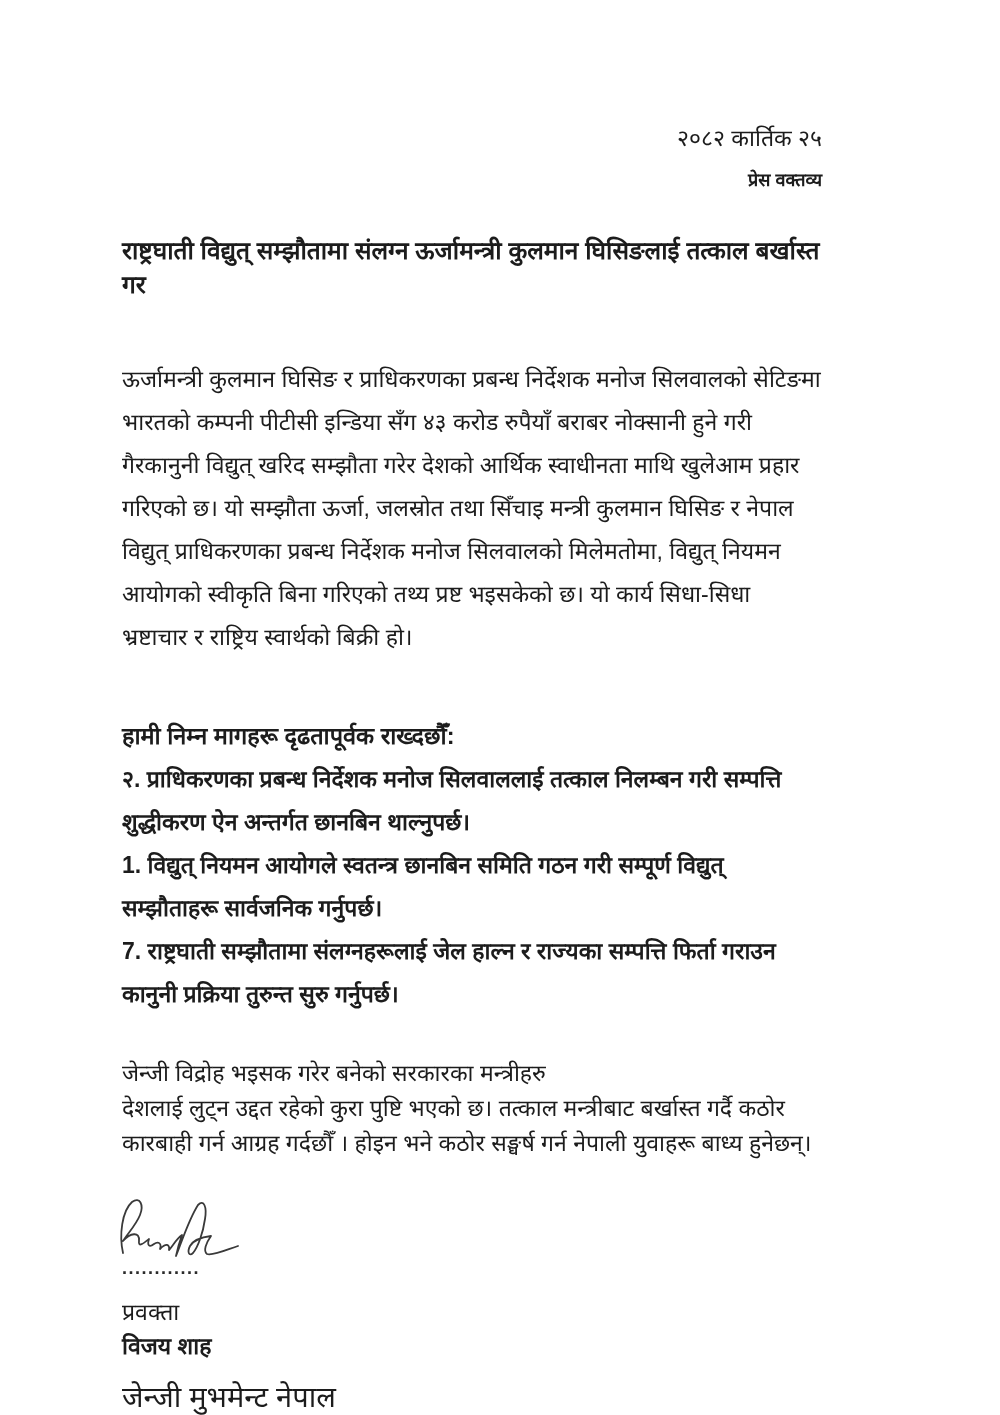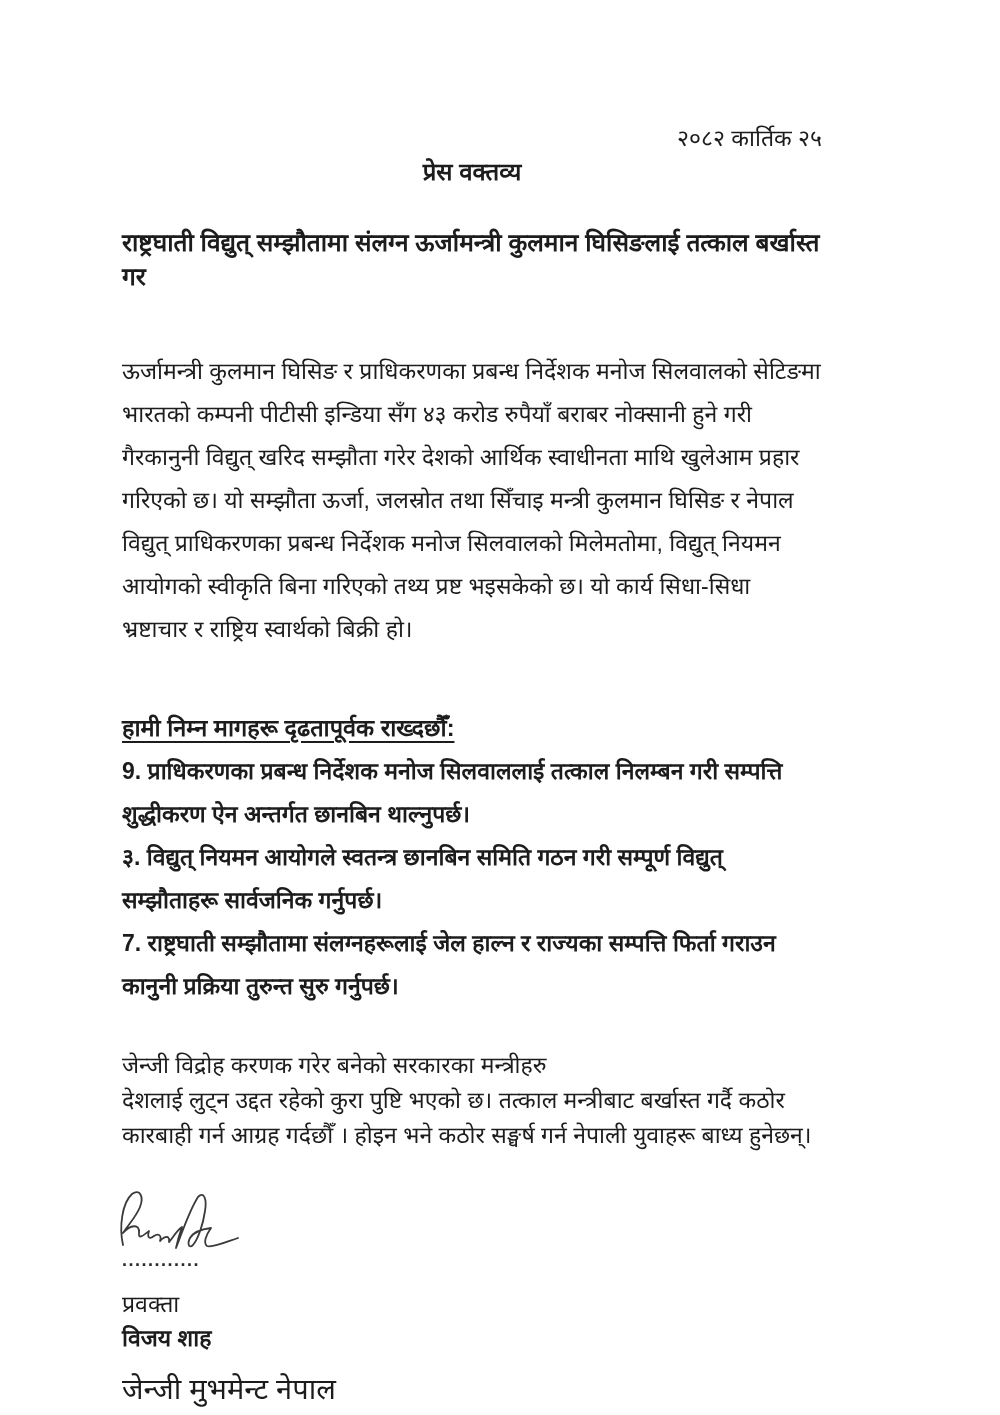--- a/index.html
+++ b/index.html
@@ -16,46 +16,45 @@
     height: 1415px;
     padding: 122px 122px 0 122px;
     background: #ffffff;
   }
   .date-line {
     text-align: right;
     font-size: 23px;
     line-height: 32px;
   }
   .press-label {
-    text-align: center;
+    text-align: right;
     font-weight: 700;
-    font-size: 24px;
+    font-size: 18px;
     line-height: 32px;
-    margin-top: 2px;
+    margin-top: 10px;
   }
   .headline {
     margin-top: 38px;
     font-weight: 700;
     font-size: 24.5px;
     line-height: 34px;
   }
   .body-par {
     margin-top: 56px;
     font-size: 23px;
     line-height: 43px;
     text-align: left;
   }
   .demands-heading {
     margin-top: 56px;
     font-size: 23.5px;
     line-height: 43px;
     font-weight: 700;
   }
   .demands-heading .u {
-    text-decoration: underline;
     text-underline-offset: 5px;
     text-decoration-thickness: 2px;
   }
   .demand-item {
     font-size: 23px;
     line-height: 43px;
     font-weight: 700;
   }
   .closing-par {
     margin-top: 40px;
@@ -104,26 +103,26 @@
   <div class="press-label">प्रेस वक्तव्य</div>
 
   <div class="headline">राष्ट्रघाती विद्युत् सम्झौतामा संलग्न ऊर्जामन्त्री कुलमान घिसिङलाई तत्काल बर्खास्त गर</div>
 
   <p class="body-par">ऊर्जामन्त्री कुलमान घिसिङ र प्राधिकरणका प्रबन्ध निर्देशक मनोज सिलवालको सेटिङमा भारतको कम्पनी पीटीसी इन्डिया सँग ४३ करोड रुपैयाँ बराबर नोक्सानी हुने गरी गैरकानुनी विद्युत् खरिद सम्झौता गरेर देशको आर्थिक स्वाधीनता माथि खुलेआम प्रहार गरिएको छ। यो सम्झौता ऊर्जा, जलस्रोत तथा सिँचाइ मन्त्री कुलमान घिसिङ र नेपाल विद्युत् प्राधिकरणका प्रबन्ध निर्देशक मनोज सिलवालको मिलेमतोमा, विद्युत् नियमन आयोगको स्वीकृति बिना गरिएको तथ्य प्रष्ट भइसकेको छ। यो कार्य सिधा-सिधा भ्रष्टाचार र राष्ट्रिय स्वार्थको बिक्री हो।</p>
 
   <div class="demands-heading">
     <span class="u">हामी निम्न मागहरू दृढतापूर्वक राख्दछौँ:</span>
   </div>
 
-  <div class="demand-item">9. प्राधिकरणका प्रबन्ध निर्देशक मनोज सिलवाललाई तत्काल निलम्बन गरी सम्पत्ति शुद्धीकरण ऐन अन्तर्गत छानबिन थाल्नुपर्छ।</div>
-  <div class="demand-item">३. विद्युत् नियमन आयोगले स्वतन्त्र छानबिन समिति गठन गरी सम्पूर्ण विद्युत् सम्झौताहरू सार्वजनिक गर्नुपर्छ।</div>
+  <div class="demand-item">२. प्राधिकरणका प्रबन्ध निर्देशक मनोज सिलवाललाई तत्काल निलम्बन गरी सम्पत्ति शुद्धीकरण ऐन अन्तर्गत छानबिन थाल्नुपर्छ।</div>
+  <div class="demand-item">1. विद्युत् नियमन आयोगले स्वतन्त्र छानबिन समिति गठन गरी सम्पूर्ण विद्युत् सम्झौताहरू सार्वजनिक गर्नुपर्छ।</div>
   <div class="demand-item">7. राष्ट्रघाती सम्झौतामा संलग्नहरूलाई जेल हाल्न र राज्यका सम्पत्ति फिर्ता गराउन कानुनी प्रक्रिया तुरुन्त सुरु गर्नुपर्छ।</div>
 
   <p class="closing-par">
-    <span class="line1">जेन्जी विद्रोह करणक गरेर बनेको सरकारका मन्त्रीहरु</span><br>
+    <span class="line1">जेन्जी विद्रोह भइसक गरेर बनेको सरकारका मन्त्रीहरु</span><br>
     <span class="line2">देशलाई लुट्न उद्दत रहेको कुरा पुष्टि भएको छ। तत्काल मन्त्रीबाट बर्खास्त गर्दै कठोर कारबाही गर्न आग्रह गर्दछौँ । होइन भने कठोर सङ्घर्ष गर्न नेपाली युवाहरू बाध्य हुनेछन्।</span>
   </p>
 
   <div class="sig-block">
     <svg class="sig-svg" width="130" height="64" viewBox="0 0 130 64" aria-hidden="true">
       <path d="M7,56 C3,38 6,14 16,5 C24,-1 28,8 24,18 C20,28 12,36 7,44 C14,36 24,34 23,44 C22,51 28,46 33,42 C31,48 33,51 38,47 C42,44 46,46 44,52 C50,46 54,47 53,53 C57,49 60,42 66,38 C63,46 61,54 60,59 C66,44 73,22 82,8 C88,2 91,10 89,22 C87,36 82,50 77,56 C73,60 71,55 74,49 C78,42 87,40 95,39 C90,46 87,54 91,57 C97,59 110,53 122,49" fill="none" stroke="#3a3a3a" stroke-width="1.8" stroke-linecap="round" stroke-linejoin="round"></path>
     </svg>
     <div class="sig-dots">............</div>
     <div class="sig-role">प्रवक्ता</div>
     <div class="sig-name">विजय शाह</div>

